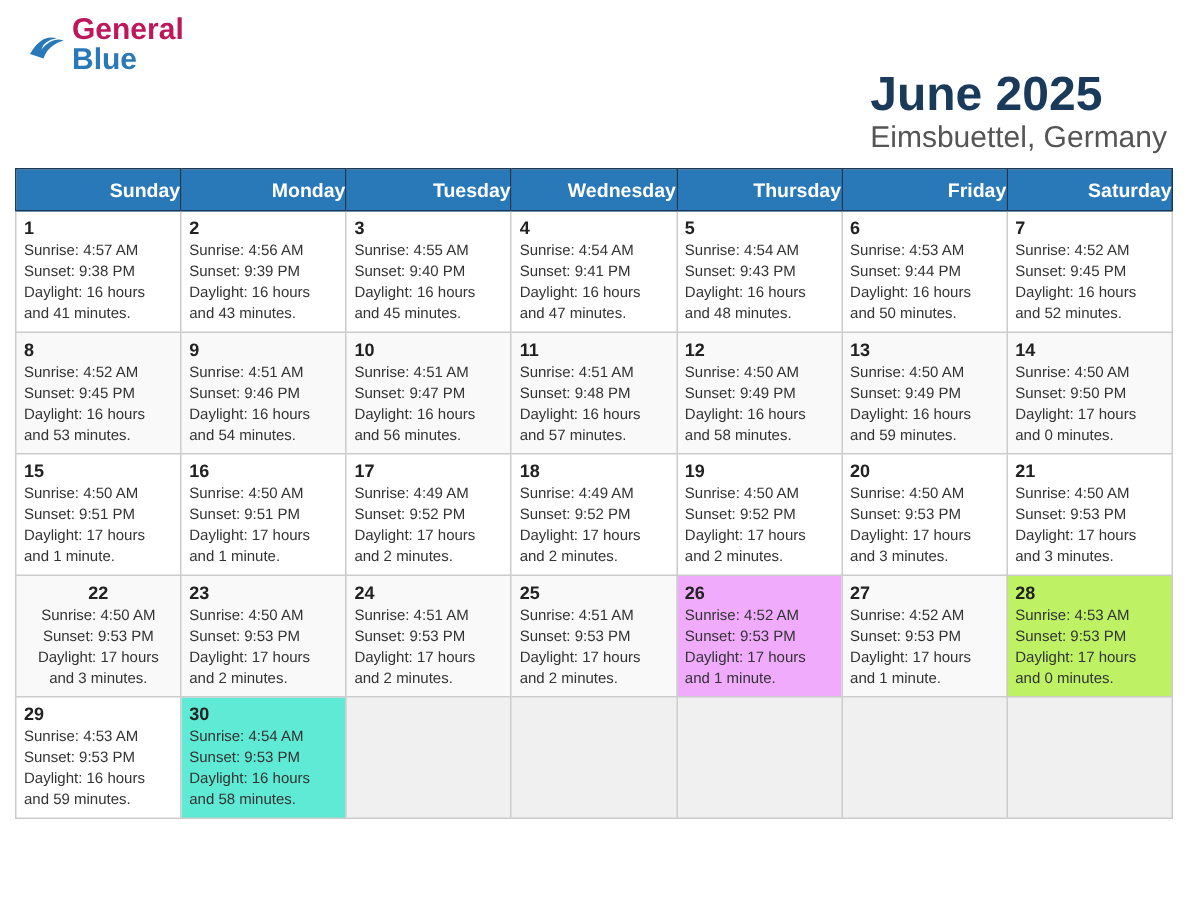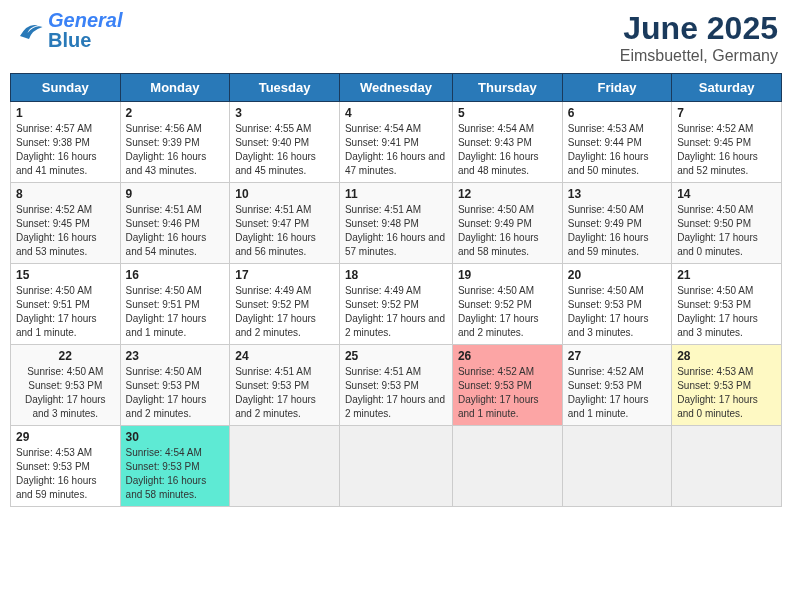--- a/index.html
+++ b/index.html
@@ -11,42 +11,42 @@
       padding: 10px;
     }
     .header-area {
       display: flex;
       justify-content: space-between;
       align-items: flex-start;
       margin-bottom: 8px;
       padding: 0 4px;
     }
     .title-block {
-      text-align: right;
+      margin-top: 34px;
     }
     .title-block h1 {
       font-size: 32px;
       color: #1a3a5c;
       font-weight: bold;
     }
     .title-block h2 {
-      font-size: 16px;
+      font-size: 20px;
       color: #555;
       font-weight: normal;
     }
     .calendar {
       width: 100%;
       border-collapse: collapse;
       border: 1px solid #ccc;
     }
     .calendar th {
       background: #2979b8;
       color: #fff;
-      text-align: center;
-      padding: 6px 20px;
+      text-align: right;
+      padding: 6px 0;
       font-size: 13px;
       font-weight: bold;
       border: 1px solid #1a3a5c;
     }
     .calendar td {
       vertical-align: top;
       border: 1px solid #ccc;
       padding: 4px 5px;
       font-size: 9.5px;
       color: #333;
@@ -96,21 +96,21 @@
   </style>
 </head>
 <body>
 
 <div class="header-area">
   <div class="logo-wrapper">
     <svg class="logo-bird" viewBox="0 0 40 40">
       <path d="M8 28 Q18 10 32 14 Q20 16 18 24 Q28 12 38 16 Q24 20 20 32Z" fill="#2979b8"></path>
     </svg>
     <div class="logo-text">
-      <span style="color:#3b82f6;font-style:italic;">General</span>
+      <span style="color:#be185d;">General</span>
       <span style="color:#2979b8;">Blue</span>
     </div>
   </div>
   <div class="title-block">
     <h1>June 2025</h1>
     <h2>Eimsbuettel, Germany</h2>
   </div>
 </div>
 
 <table class="calendar">
@@ -326,37 +326,37 @@
       </div>
     </td>
         <td style="background: rgb(249, 249, 249);">
       <span class="day-number">25</span>
       <div class="day-info">
         Sunrise: 4:51 AM<br>
         Sunset: 9:53 PM<br>
         Daylight: 17 hours and 2 minutes.
       </div>
     </td>
-        <td style="background: #fca5a5;">
+        <td style="background: #f0abfc;">
       <span class="day-number">26</span>
       <div class="day-info">
         Sunrise: 4:52 AM<br>
         Sunset: 9:53 PM<br>
         Daylight: 17 hours and 1 minute.
       </div>
     </td>
         <td style="background: rgb(249, 249, 249);">
       <span class="day-number">27</span>
       <div class="day-info">
         Sunrise: 4:52 AM<br>
         Sunset: 9:53 PM<br>
         Daylight: 17 hours and 1 minute.
       </div>
     </td>
-        <td style="background: #fef9c3;">
+        <td style="background: #bef264;">
       <span class="day-number">28</span>
       <div class="day-info">
         Sunrise: 4:53 AM<br>
         Sunset: 9:53 PM<br>
         Daylight: 17 hours and 0 minutes.
       </div>
     </td>
       </tr>
       <tr>
         <td style="background: rgb(255, 255, 255);">

